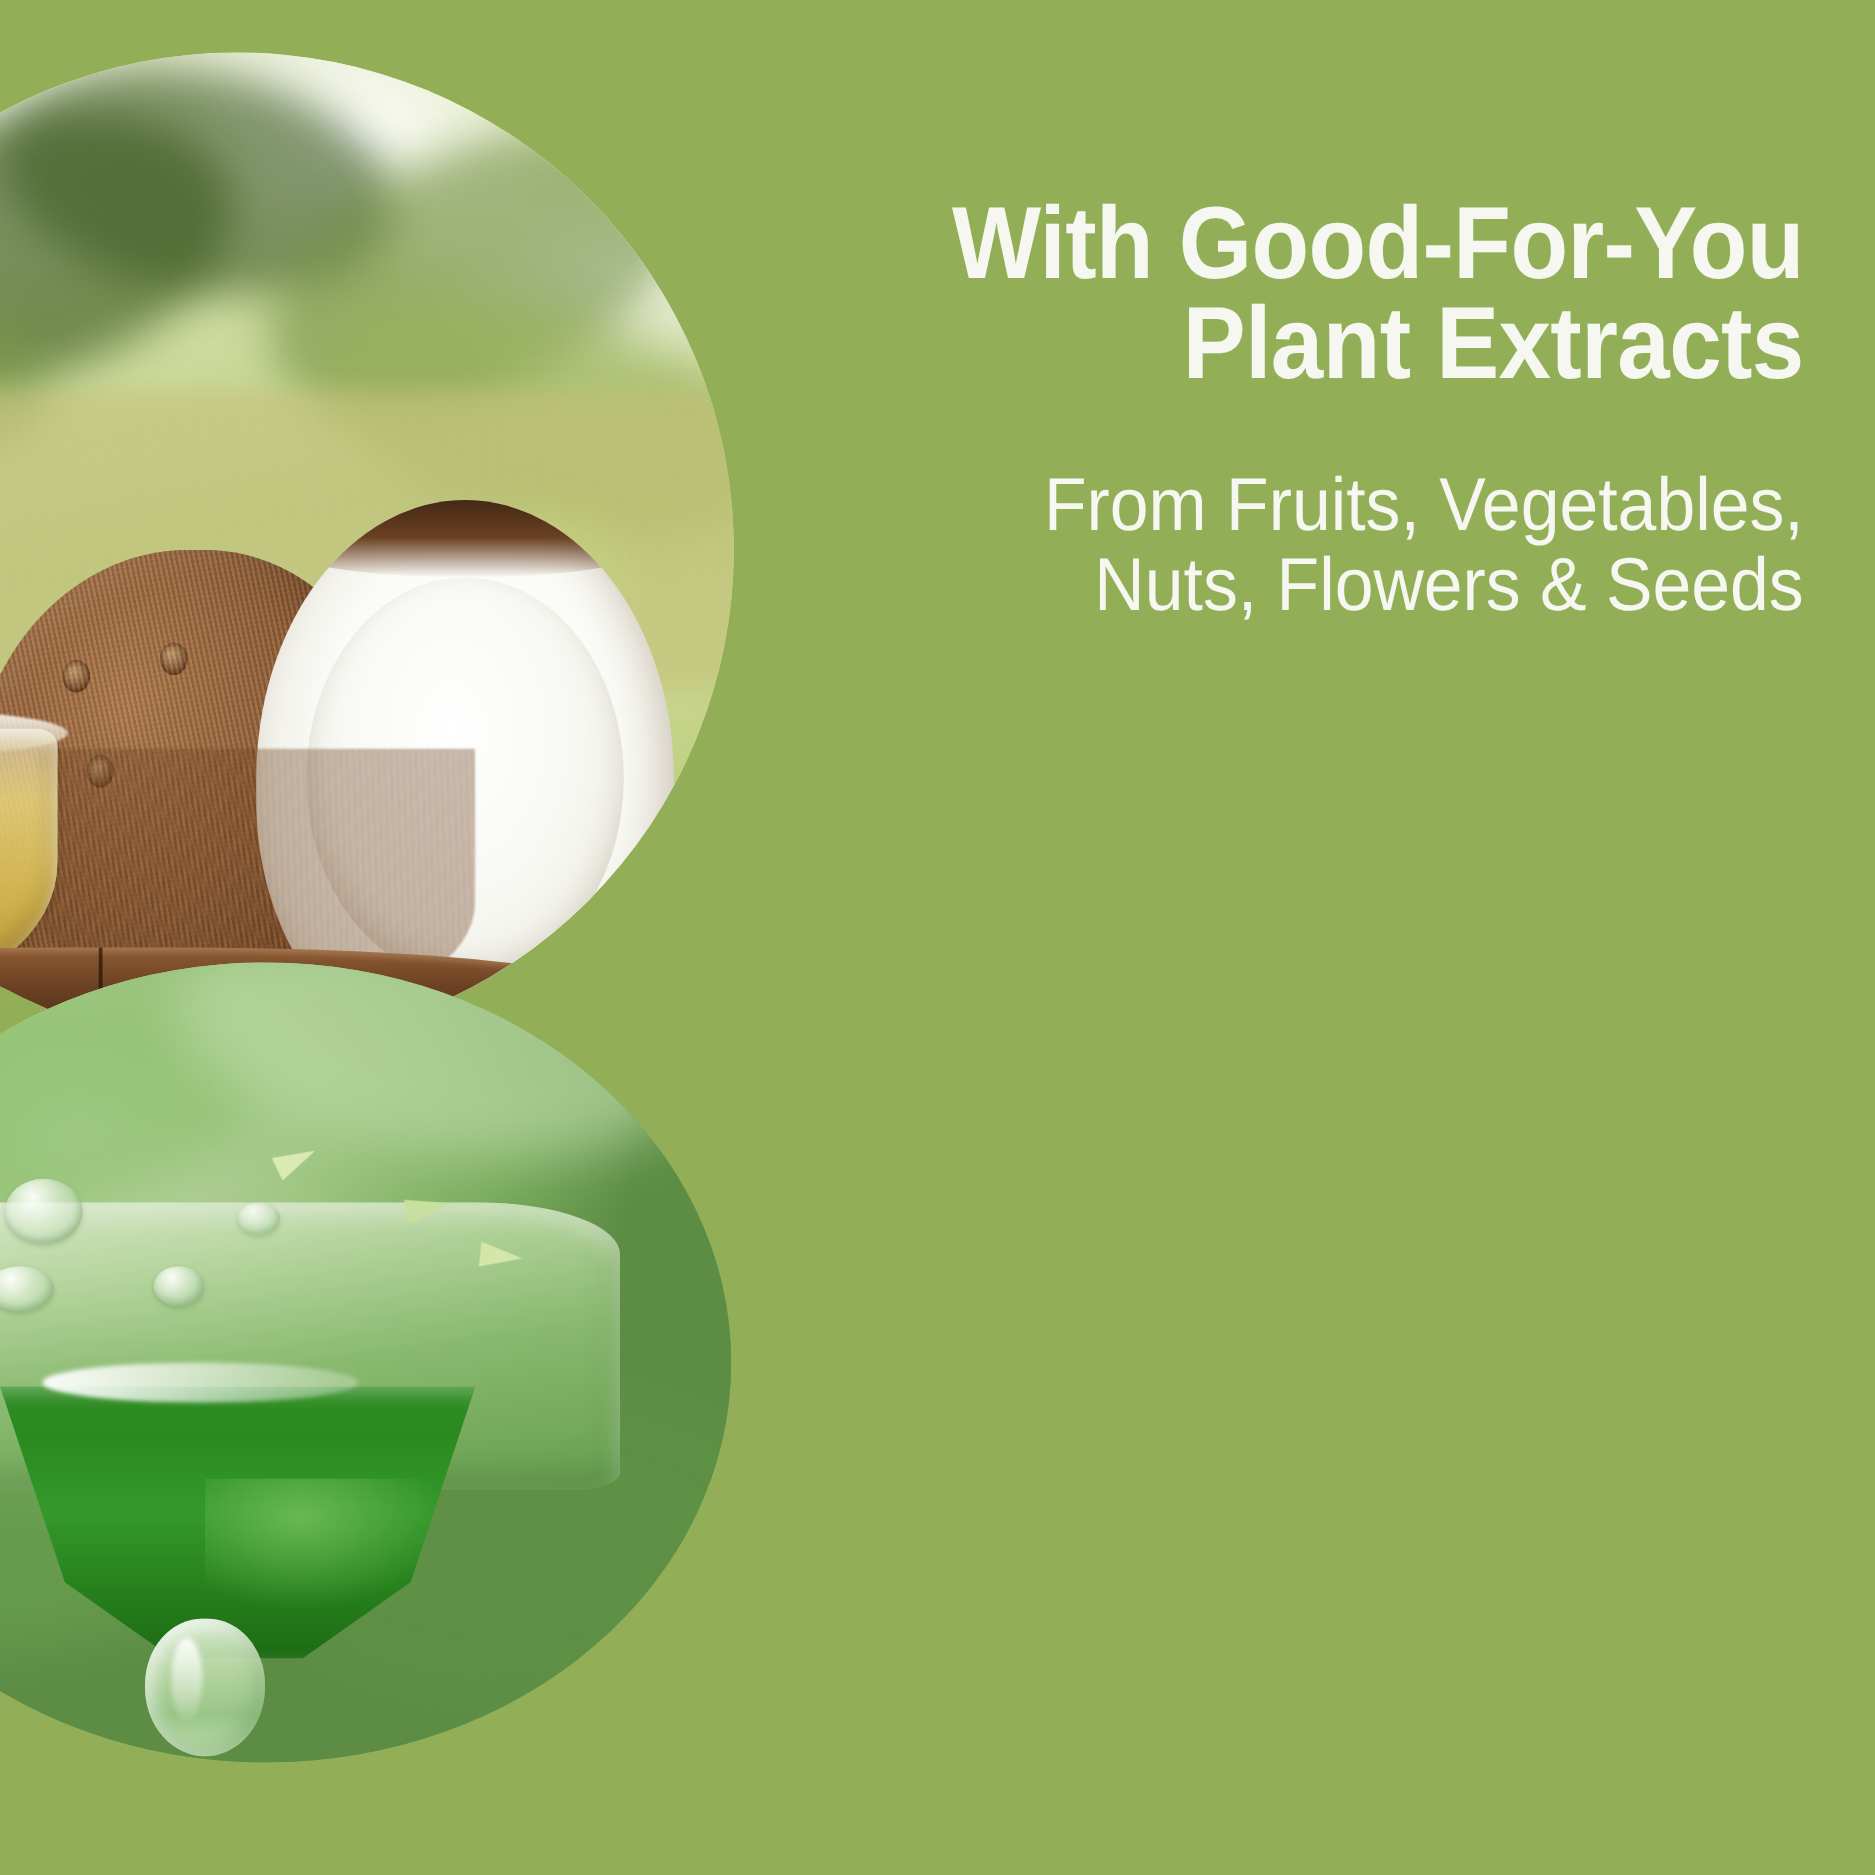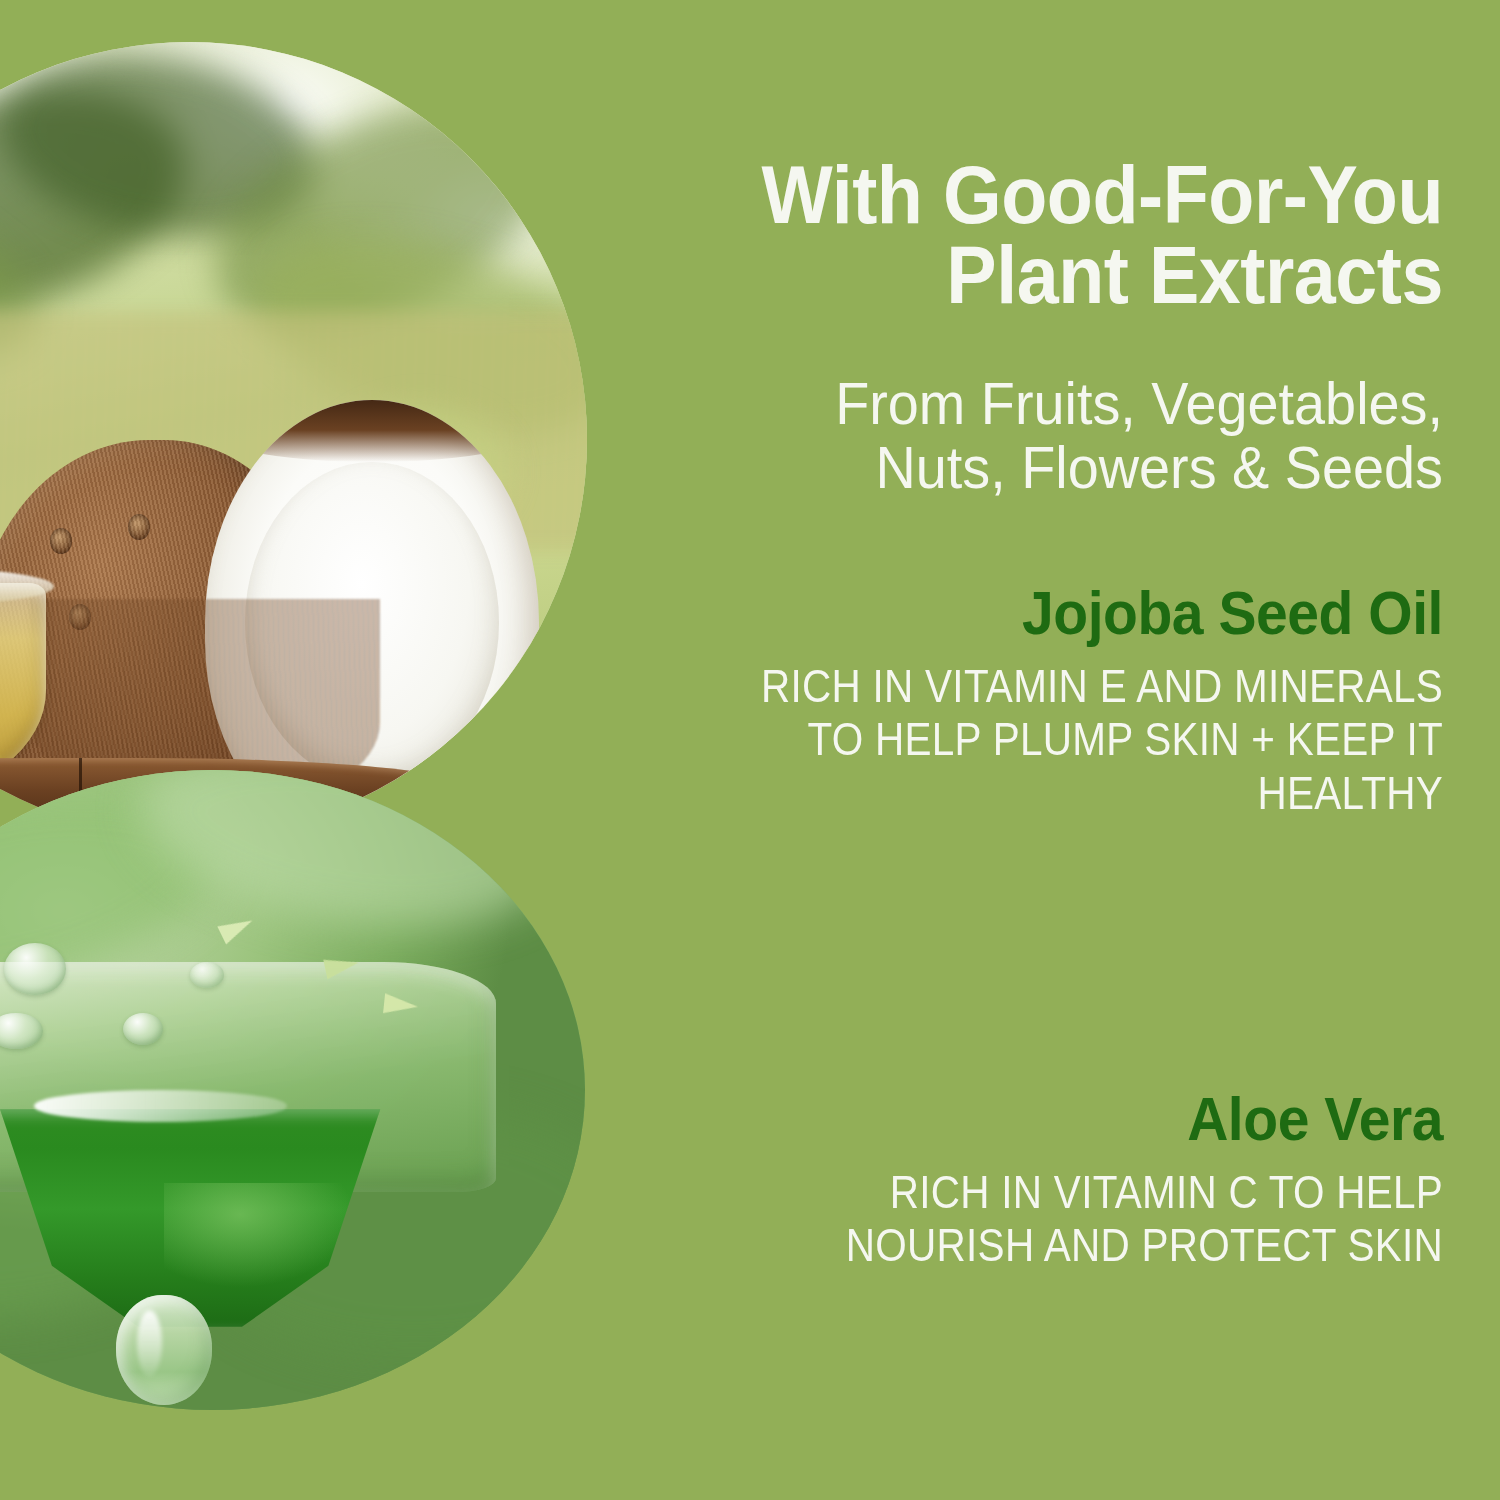--- a/index.html
+++ b/index.html
@@ -338,31 +338,17 @@
     <div class="headline">
       <div>With Good-For-You</div>
       <div>Plant Extracts</div>
     </div>
 
     <div class="subhead">
       <div>From Fruits, Vegetables,</div>
       <div>Nuts, Flowers &amp; Seeds</div>
     </div>
 
-    <div class="ingredient" id="ingredient-0">
-      <div class="ing-name">Jojoba Seed Oil</div>
-      <div class="ing-desc">
-        <div>RICH IN VITAMIN E AND MINERALS</div>
-        <div>TO HELP PLUMP SKIN + KEEP IT HEALTHY</div>
-      </div>
-    </div>
-
-
-    <div class="ingredient" id="ingredient-2">
-      <div class="ing-name">Aloe Vera</div>
-      <div class="ing-desc">
-        <div>RICH IN VITAMIN C TO HELP</div>
-        <div>NOURISH AND PROTECT SKIN</div>
-      </div>
-    </div>
+
+
 
   </div>
 </div>
 
 </body></html>

